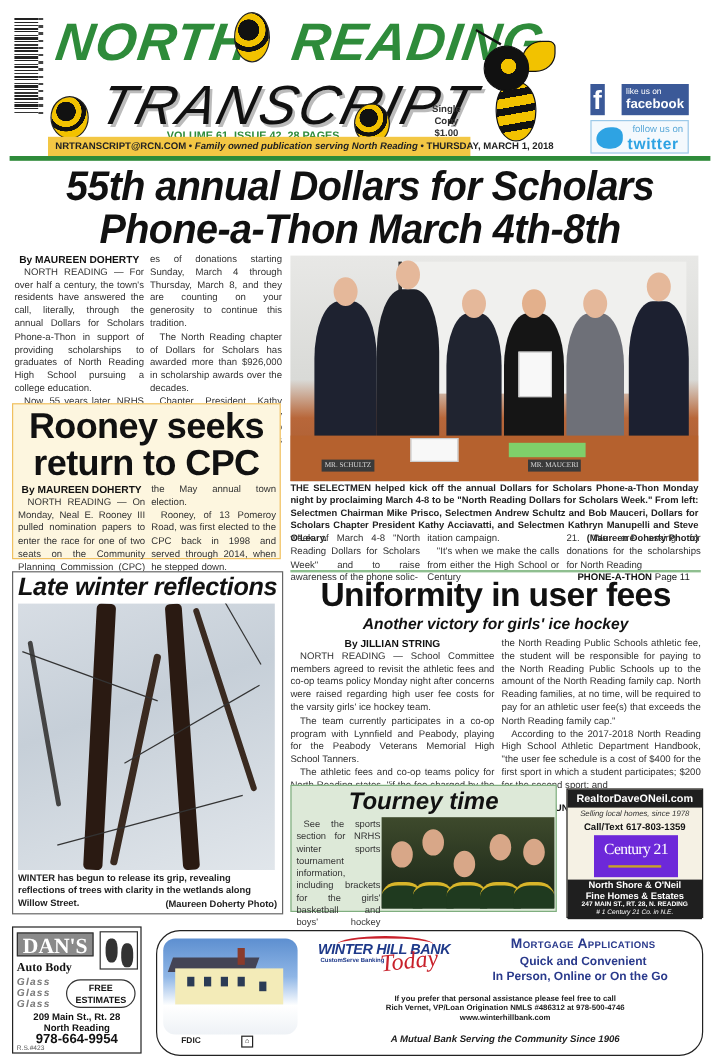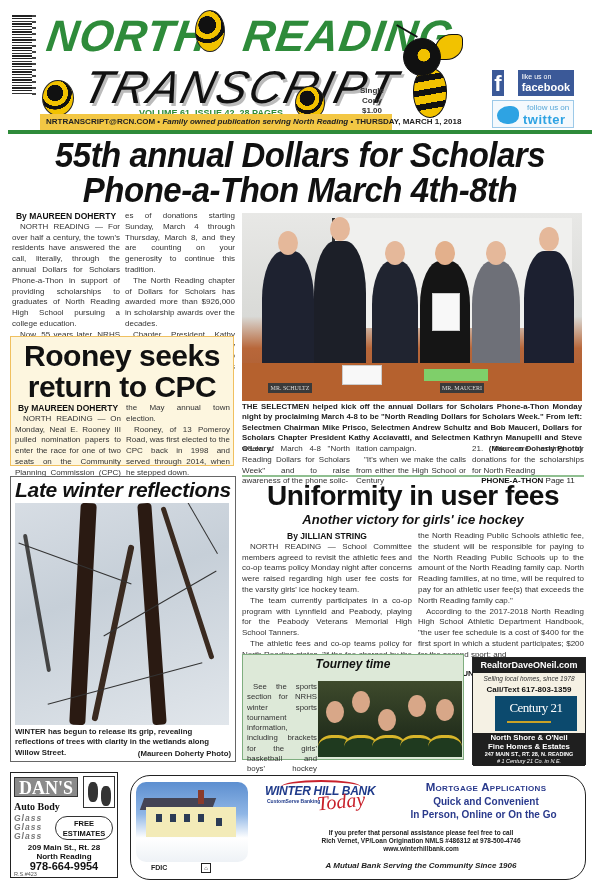--- a/index.html
+++ b/index.html
@@ -96,33 +96,33 @@
   .winter-credit { left: 15px; top: 749px; width: 216px; font-size: 7.8px; font-weight: bold; text-align:right; color:#222; }
 
   
   .uni-head { left: 242px; top: 480px; width: 342px; text-align: center; font-weight: bold; font-size: 28px; color: #111; letter-spacing: -0.5px; }
   .uni-sub { left: 242px; top: 512px; width: 342px; text-align: center; font-weight: bold; font-style: italic; font-size: 13px; color: #111; }
   #uni-col1 { left: 242px; top: 531px; width: 170px; }
   #uni-col2 { left: 418px; top: 531px; width: 166px; }
 
   
   .tourney-box { left: 242px; top: 654px; width: 222px; height: 106px; background: #dde9d8; border: 1px solid #7fae7f; }
-  .tourney-head { left: 242px; top: 657px; width: 222px; text-align: center; font-weight: bold; font-style: italic; font-size: 12px; color: #111; }
+  .tourney-head { left: 242px; top: 657px; width: 222px; text-align: center; font-weight: bold; font-style: italic; font-size: 20px; color: #111; }
   .tourney-text { left: 247px; top: 682px; width: 70px; font-size: 7.8px; line-height: 10.3px; color: #333; text-align: justify; }
   .tourney-text p { text-indent: 6px; }
   .tourney-photo { left: 318px; top: 681px; width: 144px; height: 76px; background: linear-gradient(180deg,#3e4a2c 0%, #27331f 60%, #1a2416 100%); overflow:hidden; }
   .player { position:absolute; width: 18px; height: 22px; border-radius: 50%; background: #d8a788; }
   .jersey { position:absolute; bottom: -8px; width: 34px; height: 30px; border-radius: 40% 40% 0 0; background: #1f3a1f; border-top: 3px solid #d8b52a; }
 
   
   .realtor { left: 472px; top: 657px; width: 114px; height: 108px; border: 1px solid #222; background: #f5f1e4; }
   .realtor-url { position:absolute; left:0; top:0; width:100%; height: 15px; background:#1f1f1f; color:#fff; font-weight:bold; font-size: 9px; text-align:center; line-height: 15px; }
   .realtor-since { position:absolute; left:0; top: 17px; width:100%; font-size: 6.5px; font-style: italic; text-align:center; color:#333; }
   .realtor-phone { position:absolute; left:0; top: 27px; width:100%; font-size: 8px; font-weight: bold; text-align:center; color:#111; }
-  .c21 { position:absolute; left: 22px; top: 38px; width: 82px; height: 35px; background:#0c4a6e; color:#fff; text-align:center; }
+  .c21 { position:absolute; left: 22px; top: 38px; width: 70px; height: 35px; background:#6d28d9; color:#fff; text-align:center; }
   .c21 .name { font-family: "Liberation Serif", serif; font-size: 13px; line-height: 24px; letter-spacing: -0.5px; }
   .c21 .roof { position:absolute; left: 12px; bottom: 6px; width: 44px; height: 4px; border-top: 2px solid #c9a227; }
   .realtor-bottom { position:absolute; left:0; top: 75px; width:100%; height: 33px; background:#1f1f1f; color:#fff; text-align:center; }
   .realtor-bottom .l1 { font-size: 7.8px; font-weight:bold; line-height: 9px; display:block; }
   .realtor-bottom .l3 { font-size: 5.5px; font-weight:bold; line-height: 7px; display:block; }
   .realtor-bottom .l4 { font-size: 5.5px; font-style: italic; line-height: 7px; display:block; }
 
   
   .dans { left: 10px; top: 772px; width: 108px; height: 106px; border: 1px solid #222; background:#fff; }
   .dans-logo { position:absolute; left: 3px; top: 4px; width: 64px; height: 20px; background:#8a8a8a; color:#fff; font-family: "Liberation Serif", serif; font-weight: bold; font-size: 18px; line-height: 20px; padding-left: 4px; border: 1px solid #333; }

